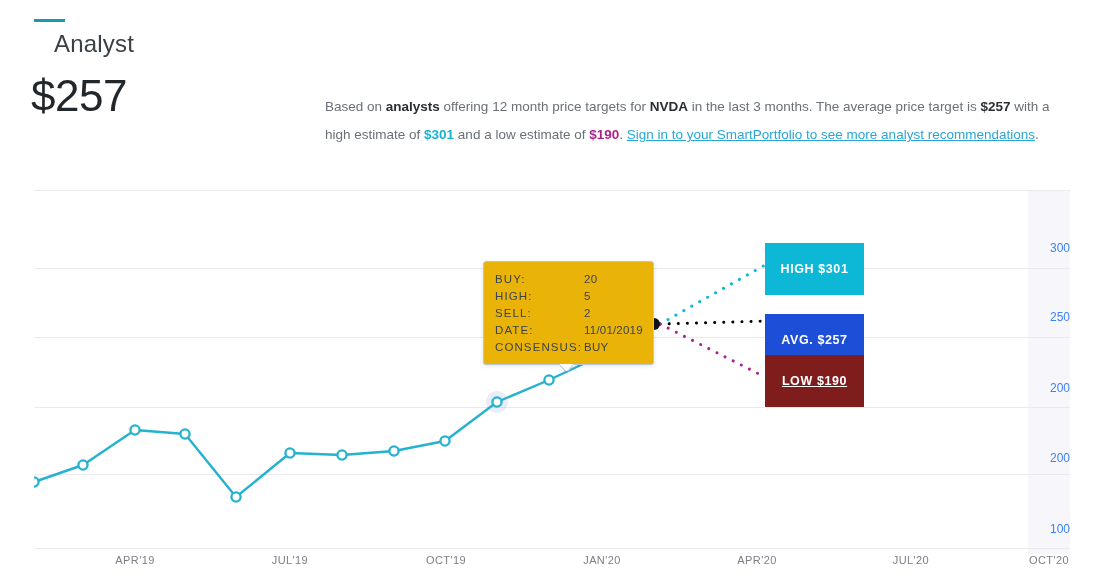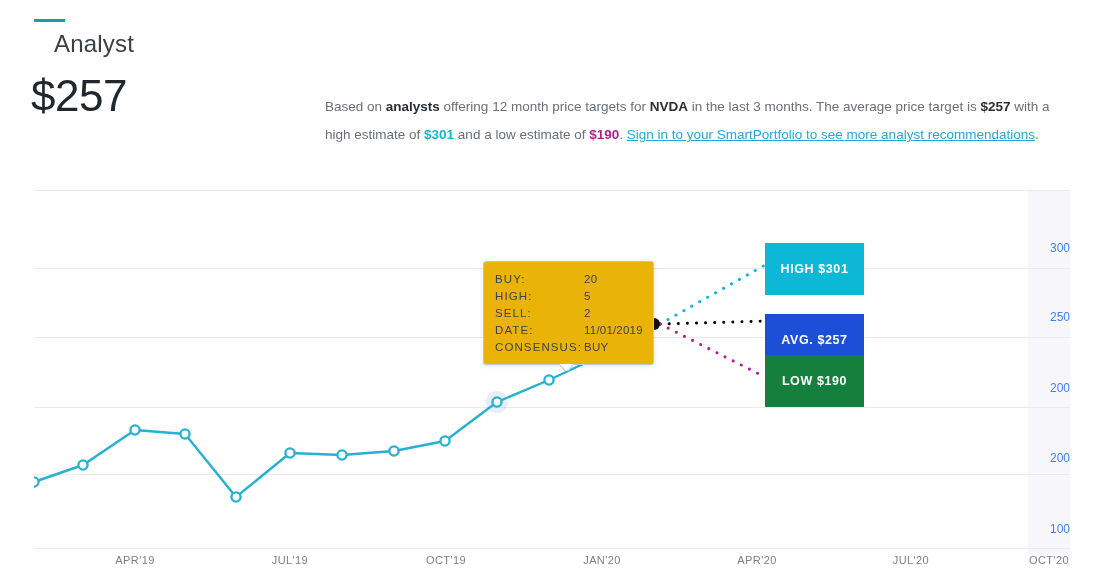--- a/index.html
+++ b/index.html
@@ -103,21 +103,21 @@
 
   
   .badge {
     position: absolute; width: 99px; height: 52px;
     display: flex; align-items: center; justify-content: center;
     color: #ffffff; font-size: 12.5px; font-weight: 700;
     letter-spacing: 0.6px; z-index: 7;
   }
   .badge-high { left: 765px; top: 58px;  background: #0cb8d6; }
   .badge-avg  { left: 765px; top: 129px; background: #1d4ed8; }
-  .badge-low  { left: 765px; top: 170px; background: #15803d; }
+  .badge-low  { left: 765px; top: 170px; background: #7f1d1d; text-decoration: underline; }
 </style>
 </head>
 <body>
 
 <div id="root">
 
   <div class="accent-dash"></div>
   <div class="title">Analyst</div>
   <div class="bigprice">$257</div>
 

